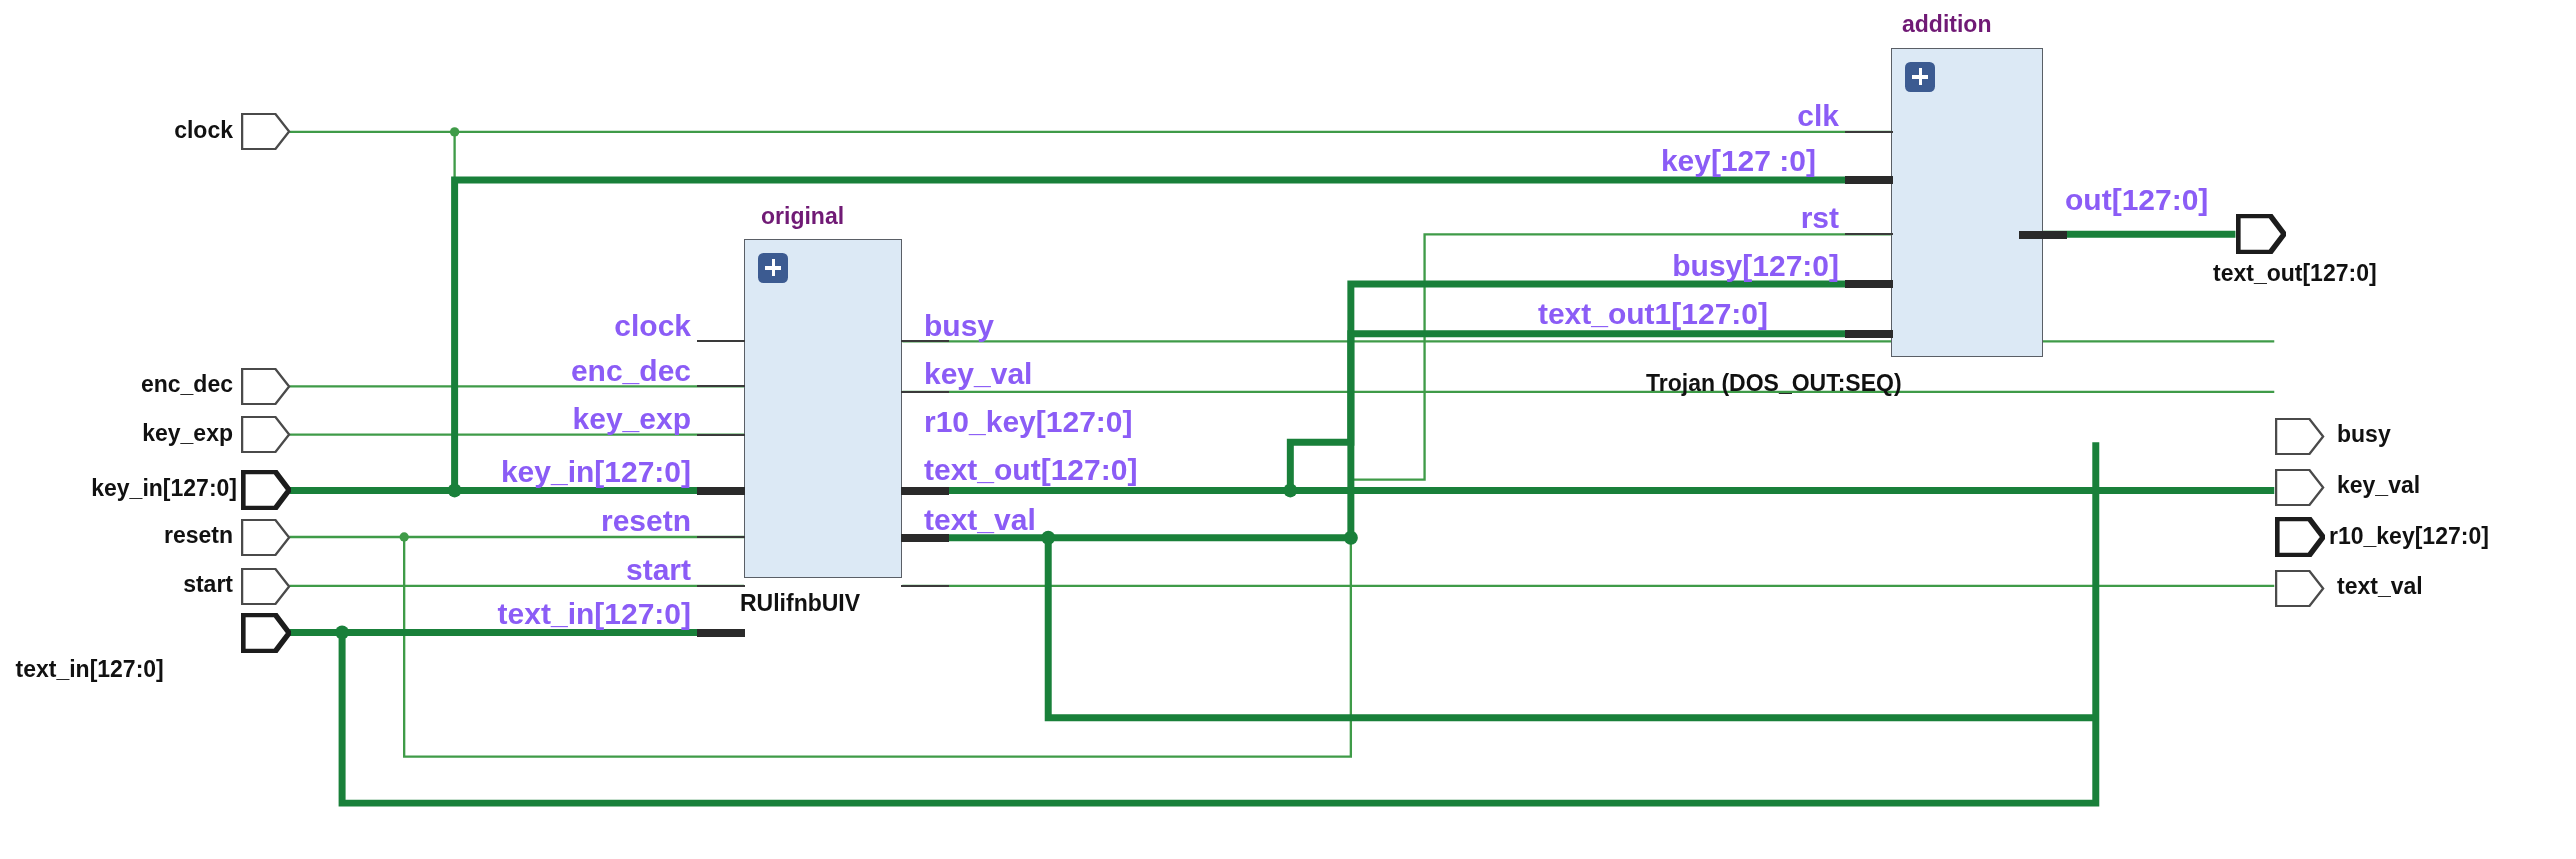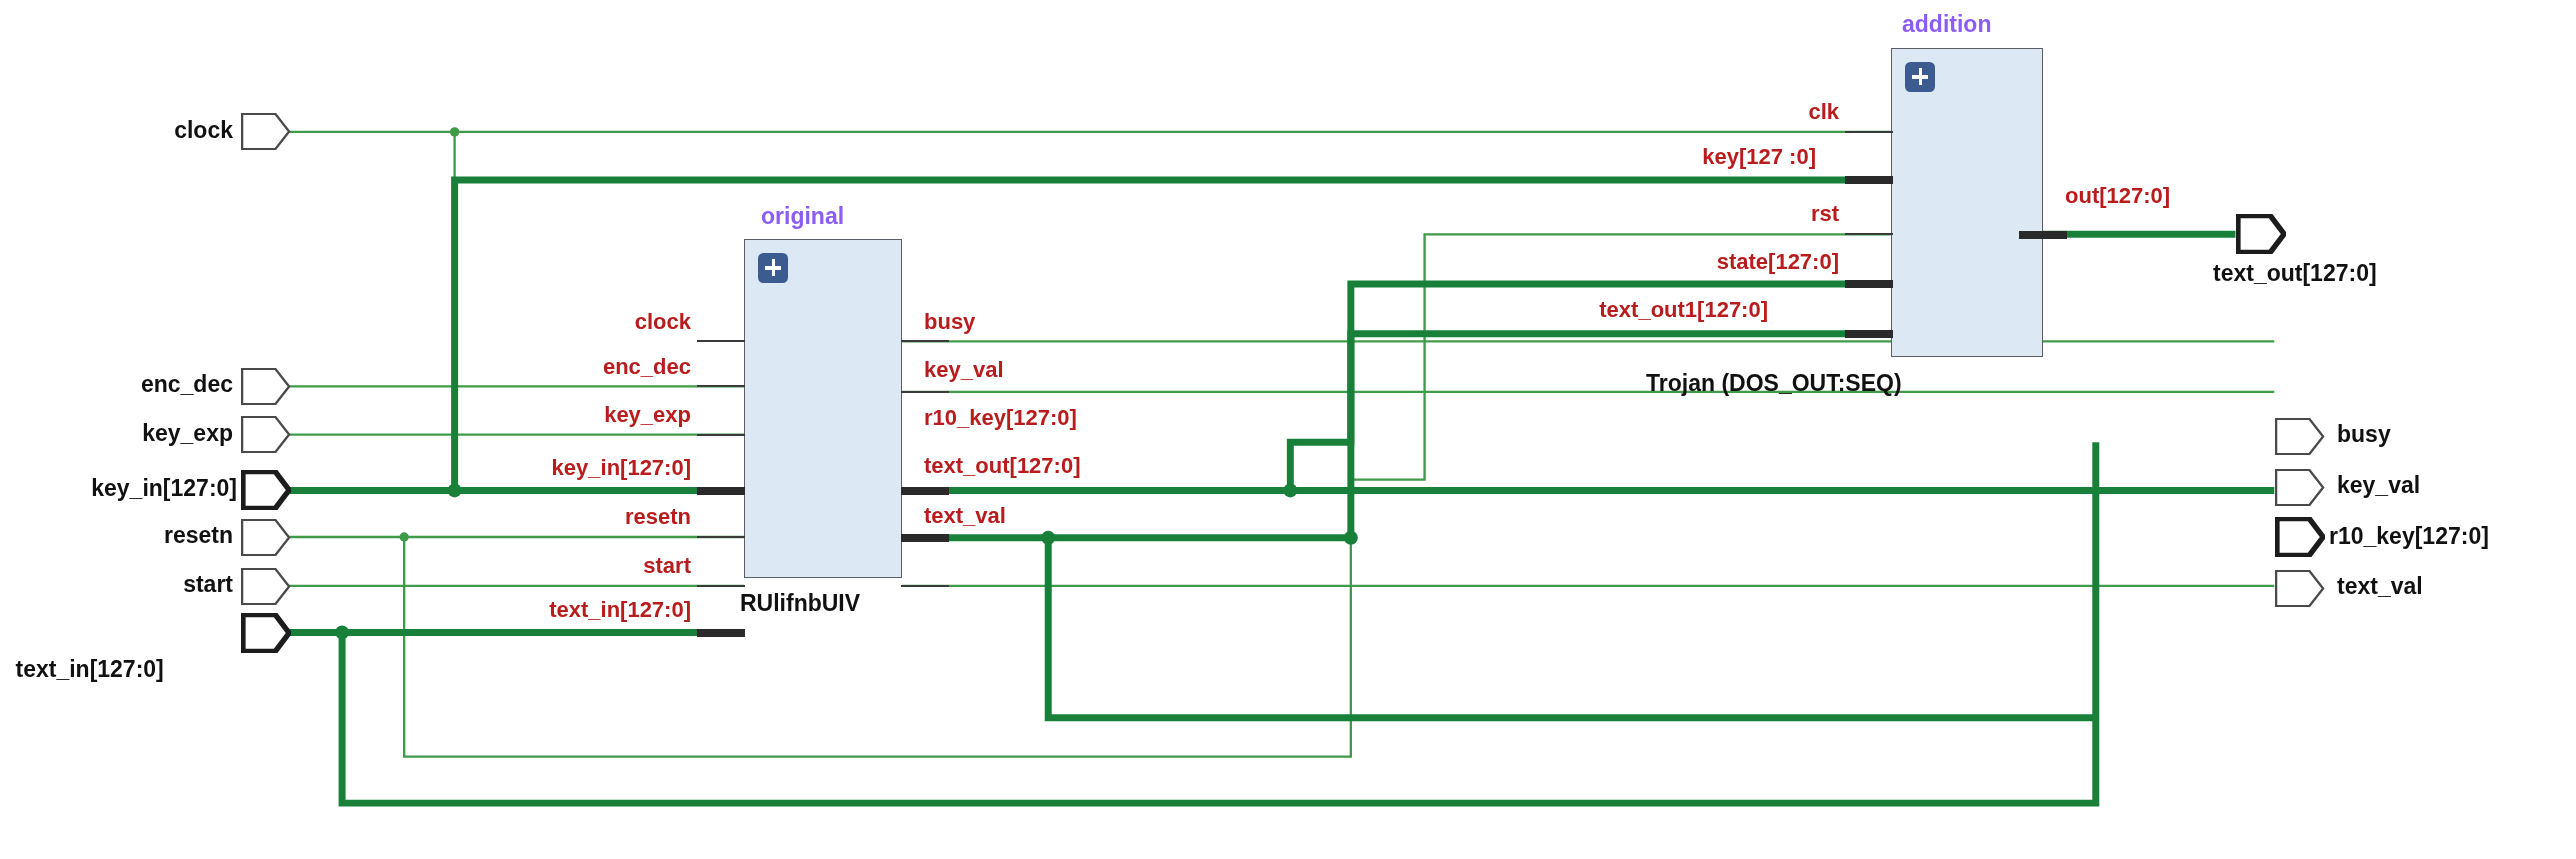--- a/index.html
+++ b/index.html
@@ -3,28 +3,28 @@
 <meta charset="utf-8">
 <title>RTL Schematic</title>
 <style>
   html,body{margin:0;padding:0;background:#ffffff;}
   #canvas{position:relative;width:2576px;height:859px;background:#ffffff;
           font-family:"Liberation Sans",sans-serif;overflow:hidden;}
   svg.wires{position:absolute;left:0;top:0;width:2576px;height:859px;pointer-events:none;}
 
   
   .block{position:absolute;background:#dce9f5;border:1.6px solid #5a5f66;box-sizing:border-box;}
-  .block-title{position:absolute;font-weight:bold;font-size:23px;color:#8b5cf6;white-space:nowrap;}
+  .block-title{position:absolute;font-weight:bold;font-size:23px;color:#701a75;white-space:nowrap;}
   .block-inst{position:absolute;font-weight:bold;font-size:23px;color:#111;white-space:nowrap;}
   .plus-badge{position:absolute;width:29.5px;height:29.5px;background:#3c5b91;border-radius:5.4px;}
   .plus-badge::before{content:"";position:absolute;left:7px;top:13px;width:15.5px;height:3.9px;background:#fff;}
   .plus-badge::after{content:"";position:absolute;left:13.6px;top:6.2px;width:3.9px;height:17px;background:#fff;}
 
   
-  .pin{position:absolute;font-weight:bold;font-size:22px;color:#b91c1c;white-space:nowrap;line-height:1;}
+  .pin{position:absolute;font-weight:bold;font-size:30px;color:#8b5cf6;white-space:nowrap;line-height:1;}
   .pin.r{text-align:right;}
   .pin.l{text-align:left;}
 
   
   .port{position:absolute;}
   .port svg{display:block;}
 
   
   .portlbl{position:absolute;font-weight:bold;font-size:23px;color:#111;white-space:nowrap;line-height:1;}
   .portlbl.r{text-align:right;}
@@ -181,21 +181,21 @@
 
   <div style="position:absolute;left:1845px;top:131px;width:48px;height:2.3px;background:#3a3a3a;"></div>
   <div style="position:absolute;left:1845px;top:176px;width:48px;height:7.8px;background:#2a2a2a;"></div>
   <div style="position:absolute;left:1845px;top:233px;width:48px;height:2.3px;background:#3a3a3a;"></div>
   <div style="position:absolute;left:1845px;top:330px;width:48px;height:7.8px;background:#2a2a2a;"></div>
   <div style="position:absolute;left:1845px;top:280px;width:48px;height:7.8px;background:#2a2a2a;"></div>
 
   <div class="pin r" style="left:1615px;top:101px;width:224px;">clk</div>
   <div class="pin r" style="left:1561px;top:146px;width:255px;">key[127 :0]</div>
   <div class="pin r" style="left:1615px;top:203px;width:224px;">rst</div>
-  <div class="pin r" style="left:1584px;top:251px;width:255px;">state[127:0]</div>
+  <div class="pin r" style="left:1584px;top:251px;width:255px;">busy[127:0]</div>
   <div class="pin r" style="left:1482px;top:299px;width:286px;">text_out1[127:0]</div>
 
   <div style="position:absolute;left:2019px;top:231px;width:48px;height:7.8px;background:#2a2a2a;"></div>
   <div class="pin l" style="left:2065px;top:185px;text-align:center;">out[127:0]</div>
 
   <div class="port" style="left:2236px;top:214px;">
     <svg width="50" height="40" viewBox="0 0 64 52">
         <polygon points="2,2 44,2 62,26 44,50 2,50" fill="#ffffff" stroke="#1c1c1c" stroke-width="7"></polygon>
       </svg>
   </div>

